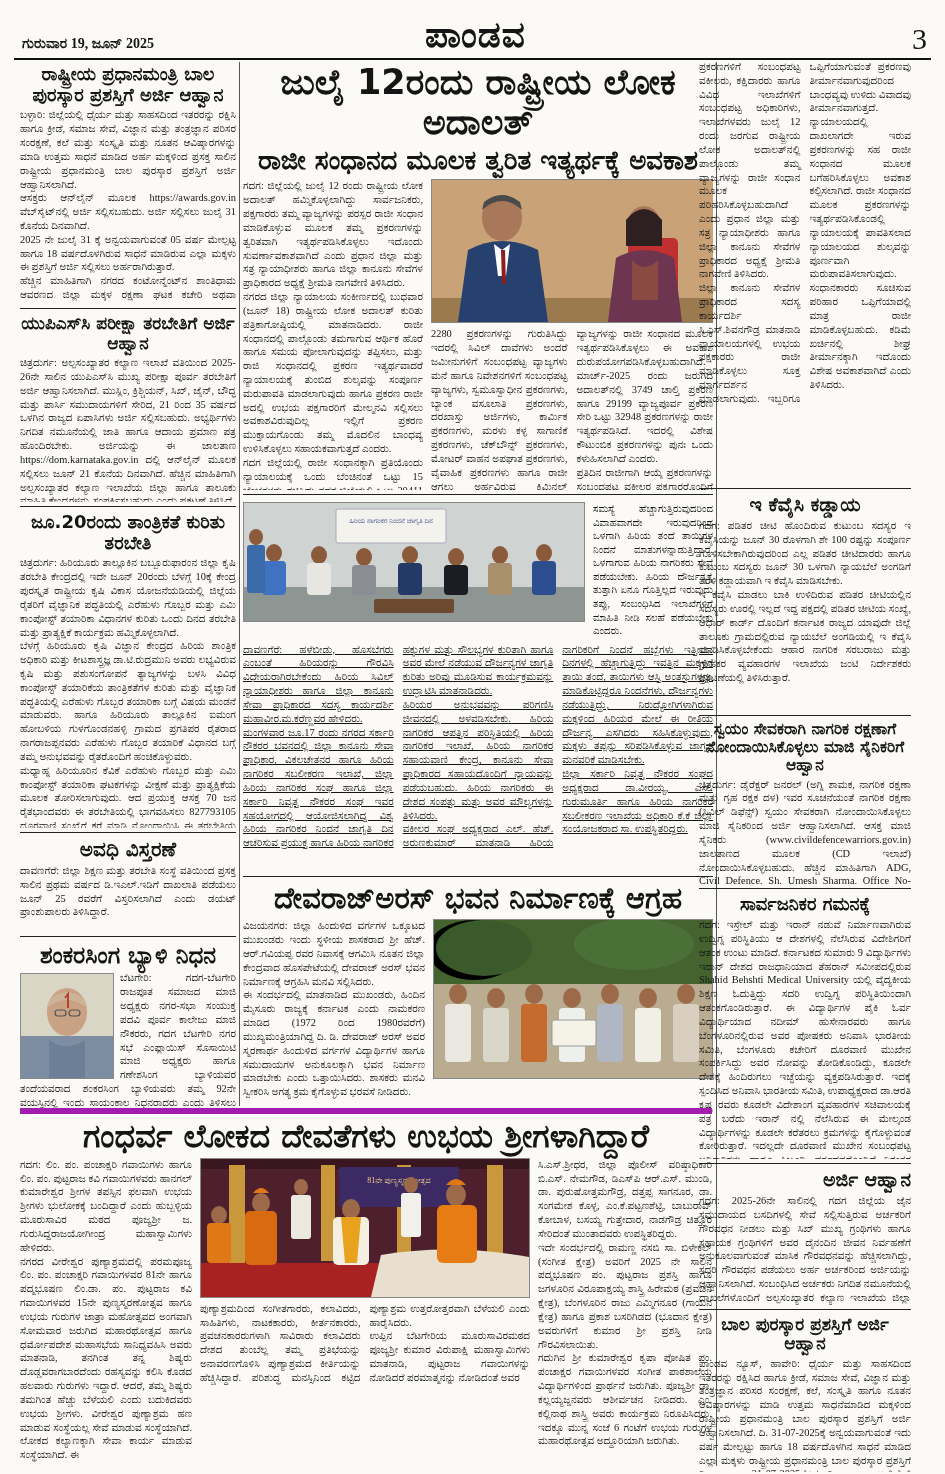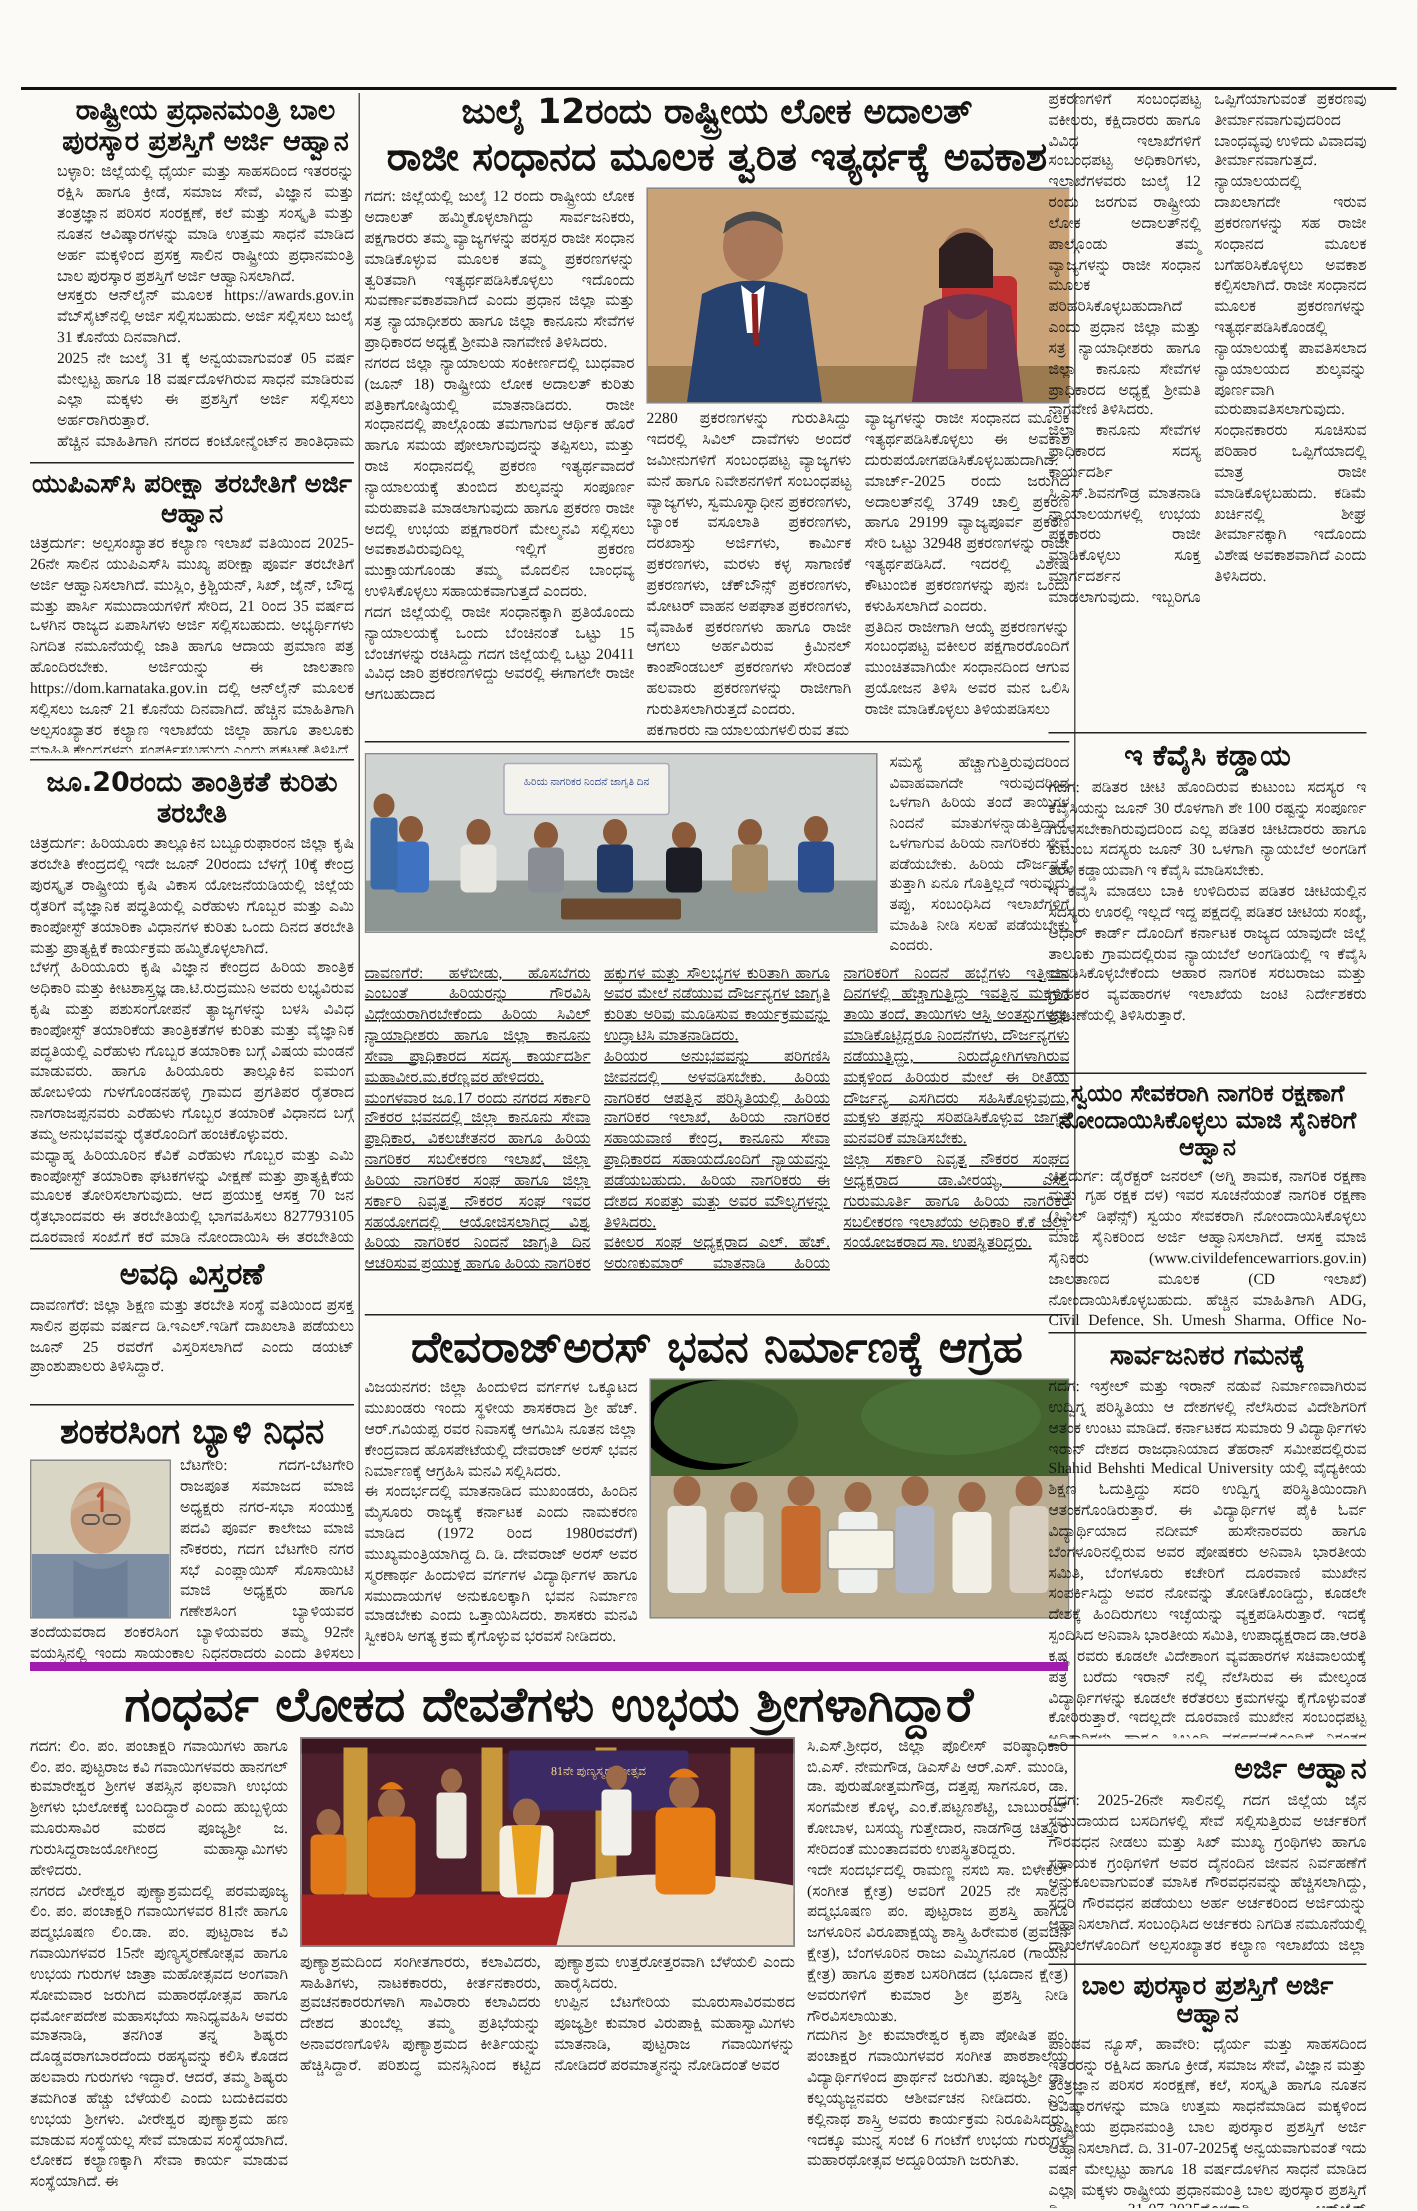--- a/index.html
+++ b/index.html
@@ -16,21 +16,21 @@
   
   .art{overflow:hidden;}
   .hl{font-family:"DejaVu Sans",sans-serif;font-weight:bold;text-align:center;line-height:1.15;margin:2px 0 3px 0;}
   .body{font-size:10.4px;line-height:1.33;text-align:justify;white-space:pre-line;}
   .rail{position:absolute;display:flex;flex-direction:column;}
   .sep{border-top:1.5px solid #222;margin-top:4px;padding-top:3px;}
   
   .left-rail{left:20px;top:62px;width:216px;height:1046px;}
   
   .center-col{position:absolute;left:243px;top:60px;width:470px;height:1048px;overflow:hidden;}
-  .main-hl{font-size:23px;}
+  .main-hl{font-size:35px;}
   .main-sub{font-size:26px;font-weight:bold;}
   .mrow{display:flex;gap:8px;margin-top:4px;}
   .mcol1{width:180px;flex:none;}
   .mright{flex:1;min-width:0;}
   .twocol{column-count:2;column-gap:9px;}
   .threecol{column-count:3;column-gap:9px;}
   .photo{display:block;border:1px solid #888;background:#ddd;}
   
   .right-rail{left:699px;top:60px;width:212px;height:1412px;}
   
@@ -41,27 +41,32 @@
   .bmid{width:330px;flex:none;}
   .bcol4{flex:1;min-width:0;}
   .obit-wrap{overflow:hidden;}
   .obit-photo{float:left;margin:2px 6px 2px 0;}
 </style>
 </head>
 <body>
 
 <div class="page">
 
+  <div class="masthead">
+    <span class="m-date">ಗುರುವಾರ 19, ಜೂನ್ 2025</span>
+    <span class="m-title">ಪಾಂಡವ</span>
+    <span class="m-page">3</span>
+  </div>
   <div class="header-rule"></div>
 
   <div class="vrule" style="left:239px;top:62px;height:1044px;"></div>
   <div class="vrule" style="left:716px;top:62px;height:1404px;"></div>
 
   <aside class="rail left-rail">
-    <div class="art" style="height:242px;margin-left:18px;">
+    <div class="art" style="height:242px;">
       <h2 class="hl" style="font-size:18px;">ರಾಷ್ಟ್ರೀಯ ಪ್ರಧಾನಮಂತ್ರಿ ಬಾಲ ಪುರಸ್ಕಾರ ಪ್ರಶಸ್ತಿಗೆ ಅರ್ಜಿ ಆಹ್ವಾನ</h2>
       <div class="body">ಬಳ್ಳಾರಿ: ಜಿಲ್ಲೆಯಲ್ಲಿ ಧೈರ್ಯ ಮತ್ತು ಸಾಹಸದಿಂದ ಇತರರನ್ನು ರಕ್ಷಿಸಿ ಹಾಗೂ ಕ್ರೀಡೆ, ಸಮಾಜ ಸೇವೆ, ವಿಜ್ಞಾನ ಮತ್ತು ತಂತ್ರಜ್ಞಾನ ಪರಿಸರ ಸಂರಕ್ಷಣೆ, ಕಲೆ ಮತ್ತು ಸಂಸ್ಕೃತಿ ಮತ್ತು ನೂತನ ಆವಿಷ್ಕಾರಗಳನ್ನು ಮಾಡಿ ಉತ್ತಮ ಸಾಧನೆ ಮಾಡಿದ ಅರ್ಹ ಮಕ್ಕಳಿಂದ ಪ್ರಸಕ್ತ ಸಾಲಿನ ರಾಷ್ಟ್ರೀಯ ಪ್ರಧಾನಮಂತ್ರಿ ಬಾಲ ಪುರಸ್ಕಾರ ಪ್ರಶಸ್ತಿಗೆ ಅರ್ಜಿ ಆಹ್ವಾನಿಸಲಾಗಿದೆ.
 ಆಸಕ್ತರು ಆನ್‌ಲೈನ್ ಮೂಲಕ https://awards.gov.in ವೆಬ್‌ಸೈಟ್‌ನಲ್ಲಿ ಅರ್ಜಿ ಸಲ್ಲಿಸಬಹುದು. ಅರ್ಜಿ ಸಲ್ಲಿಸಲು ಜುಲೈ 31 ಕೊನೆಯ ದಿನವಾಗಿದೆ.
 2025 ನೇ ಜುಲೈ 31 ಕ್ಕೆ ಅನ್ವಯವಾಗುವಂತೆ 05 ವರ್ಷ ಮೇಲ್ಪಟ್ಟ ಹಾಗೂ 18 ವರ್ಷದೊಳಗಿರುವ ಸಾಧನೆ ಮಾಡಿರುವ ಎಲ್ಲಾ ಮಕ್ಕಳು ಈ ಪ್ರಶಸ್ತಿಗೆ ಅರ್ಜಿ ಸಲ್ಲಿಸಲು ಅರ್ಹರಾಗಿರುತ್ತಾರೆ.
 ಹೆಚ್ಚಿನ ಮಾಹಿತಿಗಾಗಿ ನಗರದ ಕಂಟೋನ್ಮೆಂಟ್‌ನ ಶಾಂತಿಧಾಮ ಆವರಣದ ಜಿಲ್ಲಾ ಮಕ್ಕಳ ರಕ್ಷಣಾ ಘಟಕ ಕಚೇರಿ ಅಥವಾ ದೂ.08392-241373 ಗೆ ಸಂಪರ್ಕಿಸಬಹುದು ಎಂದು ಜಿಲ್ಲಾ ಮಕ್ಕಳ ರಕ್ಷಣಾ ಘಟಕದ ಅಧ್ಯಕ್ಷರೂ ಆದ ಜಿಲ್ಲಾಧಿಕಾರಿ ಪ್ರಶಾಂತ್ ಕುಮಾರ್ ಮಿಶ್ರಾ ಅವರ ಪ್ರಕಟಣೆಯಲ್ಲಿ ತಿಳಿಸಿದ್ದಾರೆ.</div>
     </div>
     <div class="art sep" style="height:190px;">
       <h2 class="hl" style="font-size:17px;">ಯುಪಿಎಸ್‌ಸಿ ಪರೀಕ್ಷಾ ತರಬೇತಿಗೆ ಅರ್ಜಿ ಆಹ್ವಾನ</h2>
       <div class="body">ಚಿತ್ರದುರ್ಗ: ಅಲ್ಪಸಂಖ್ಯಾತರ ಕಲ್ಯಾಣ ಇಲಾಖೆ ವತಿಯಿಂದ 2025-26ನೇ ಸಾಲಿನ ಯುಪಿಎಸ್‌ಸಿ ಮುಖ್ಯ ಪರೀಕ್ಷಾ ಪೂರ್ವ ತರಬೇತಿಗೆ ಅರ್ಜಿ ಆಹ್ವಾನಿಸಲಾಗಿದೆ. ಮುಸ್ಲಿಂ, ಕ್ರಿಶ್ಚಿಯನ್, ಸಿಖ್, ಜೈನ್, ಬೌದ್ಧ ಮತ್ತು ಪಾರ್ಸಿ ಸಮುದಾಯಗಳಿಗೆ ಸೇರಿದ, 21 ರಿಂದ 35 ವರ್ಷದ ಒಳಗಿನ ರಾಜ್ಯದ ಏಪಾಸಿಗಳು ಅರ್ಜಿ ಸಲ್ಲಿಸಬಹುದು. ಅಭ್ಯರ್ಥಿಗಳು ನಿಗದಿತ ನಮೂನೆಯಲ್ಲಿ ಜಾತಿ ಹಾಗೂ ಆದಾಯ ಪ್ರಮಾಣ ಪತ್ರ ಹೊಂದಿರಬೇಕು. ಅರ್ಜಿಯನ್ನು ಈ ಜಾಲತಾಣ https://dom.karnataka.gov.in ದಲ್ಲಿ ಆನ್‌ಲೈನ್ ಮೂಲಕ ಸಲ್ಲಿಸಲು ಜೂನ್ 21 ಕೊನೆಯ ದಿನವಾಗಿದೆ. ಹೆಚ್ಚಿನ ಮಾಹಿತಿಗಾಗಿ ಅಲ್ಪಸಂಖ್ಯಾತರ ಕಲ್ಯಾಣ ಇಲಾಖೆಯ ಜಿಲ್ಲಾ ಹಾಗೂ ತಾಲೂಕು ಮಾಹಿತಿ ಕೇಂದ್ರಗಳನ್ನು ಸಂಪರ್ಕಿಸಬಹುದು ಎಂದು ಪ್ರಕಟಣೆ ತಿಳಿಸಿದೆ.</div>
     </div>

